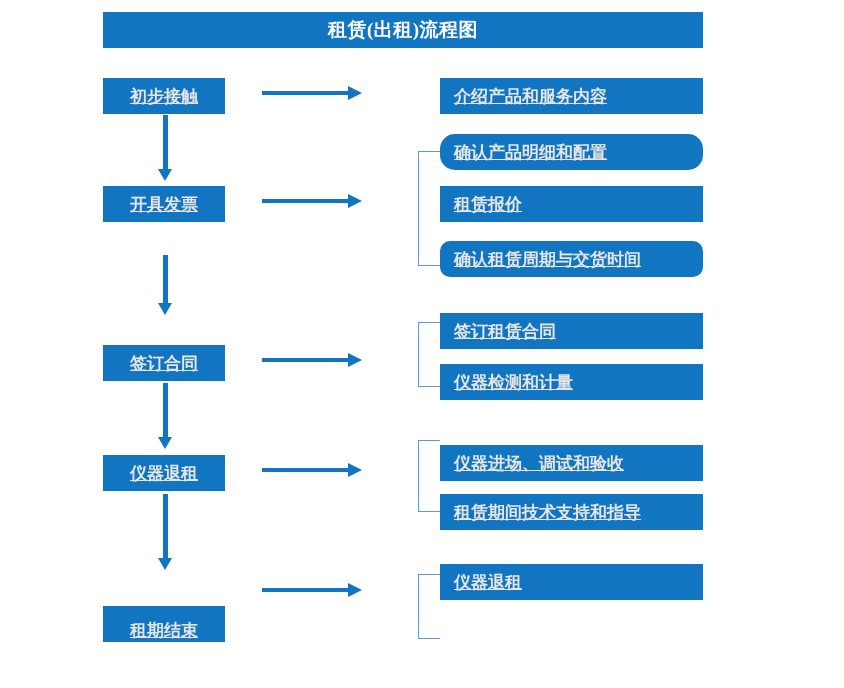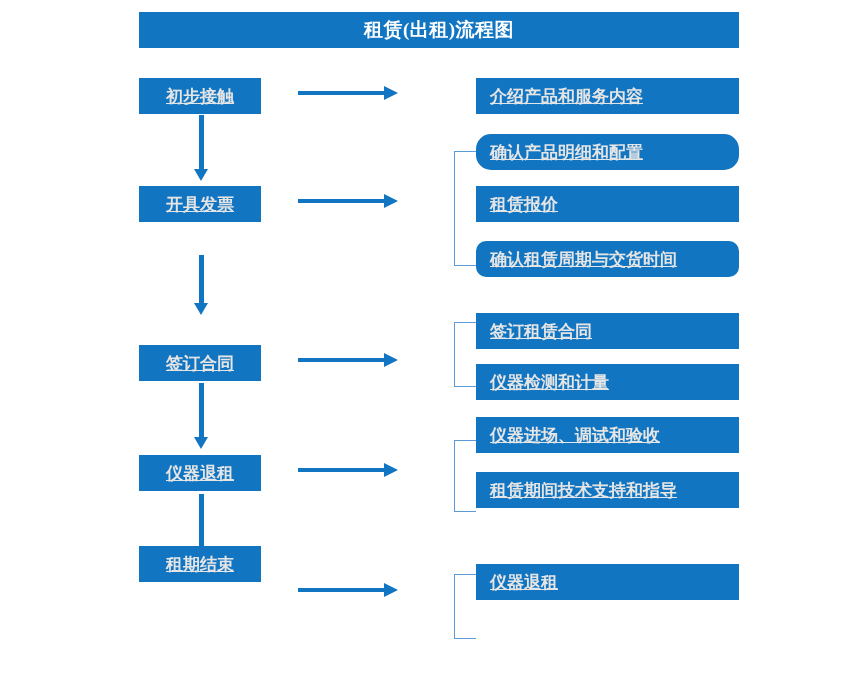--- a/index.html
+++ b/index.html
@@ -9,21 +9,20 @@
   }
   body {
     font-family: "Liberation Serif", "DejaVu Serif", serif;
   }
   #canvas {
     position: relative;
     width: 768px;
     height: 688px;
     background: #ffffff;
     overflow: hidden;
-    margin-left: 36px;
   }
   .title-bar {
     position: absolute;
     left: 103px;
     top: 12px;
     width: 600px;
     height: 36px;
     background: #1175C2;
     color: #ffffff;
     font-size: 19px;
@@ -180,32 +179,32 @@
   </div>
 
   <div class="box box-left" style="top:455px;">
     <span>仪器退租</span>
   </div>
   <div class="h-arrow" style="top:463px;">
     <div class="shaft"></div>
     <div class="head"></div>
   </div>
   <div class="bracket" style="top:440px;height:72px;"></div>
-  <div class="box box-right" style="top:417px;">
+  <div class="box box-right" style="top:445px;">
     <span>仪器进场、调试和验收</span>
   </div>
-  <div class="box box-right" style="top:472px;">
+  <div class="box box-right" style="top:494px;">
     <span>租赁期间技术支持和指导</span>
   </div>
   <div class="v-arrow" style="top:494px;height:76px;">
     <div class="shaft" style="height:64px;"></div>
     <div class="head" style="top:64px;"></div>
   </div>
 
-  <div class="box box-left" style="top:546px;">
+  <div class="box box-left" style="top:606px;align-items:flex-end;">
     <span>租期结束</span>
   </div>
   <div class="h-arrow" style="top:583px;">
     <div class="shaft"></div>
     <div class="head"></div>
   </div>
   <div class="bracket" style="top:574px;height:65px;"></div>
   <div class="box box-right" style="top:564px;">
     <span>仪器退租</span>
   </div>

